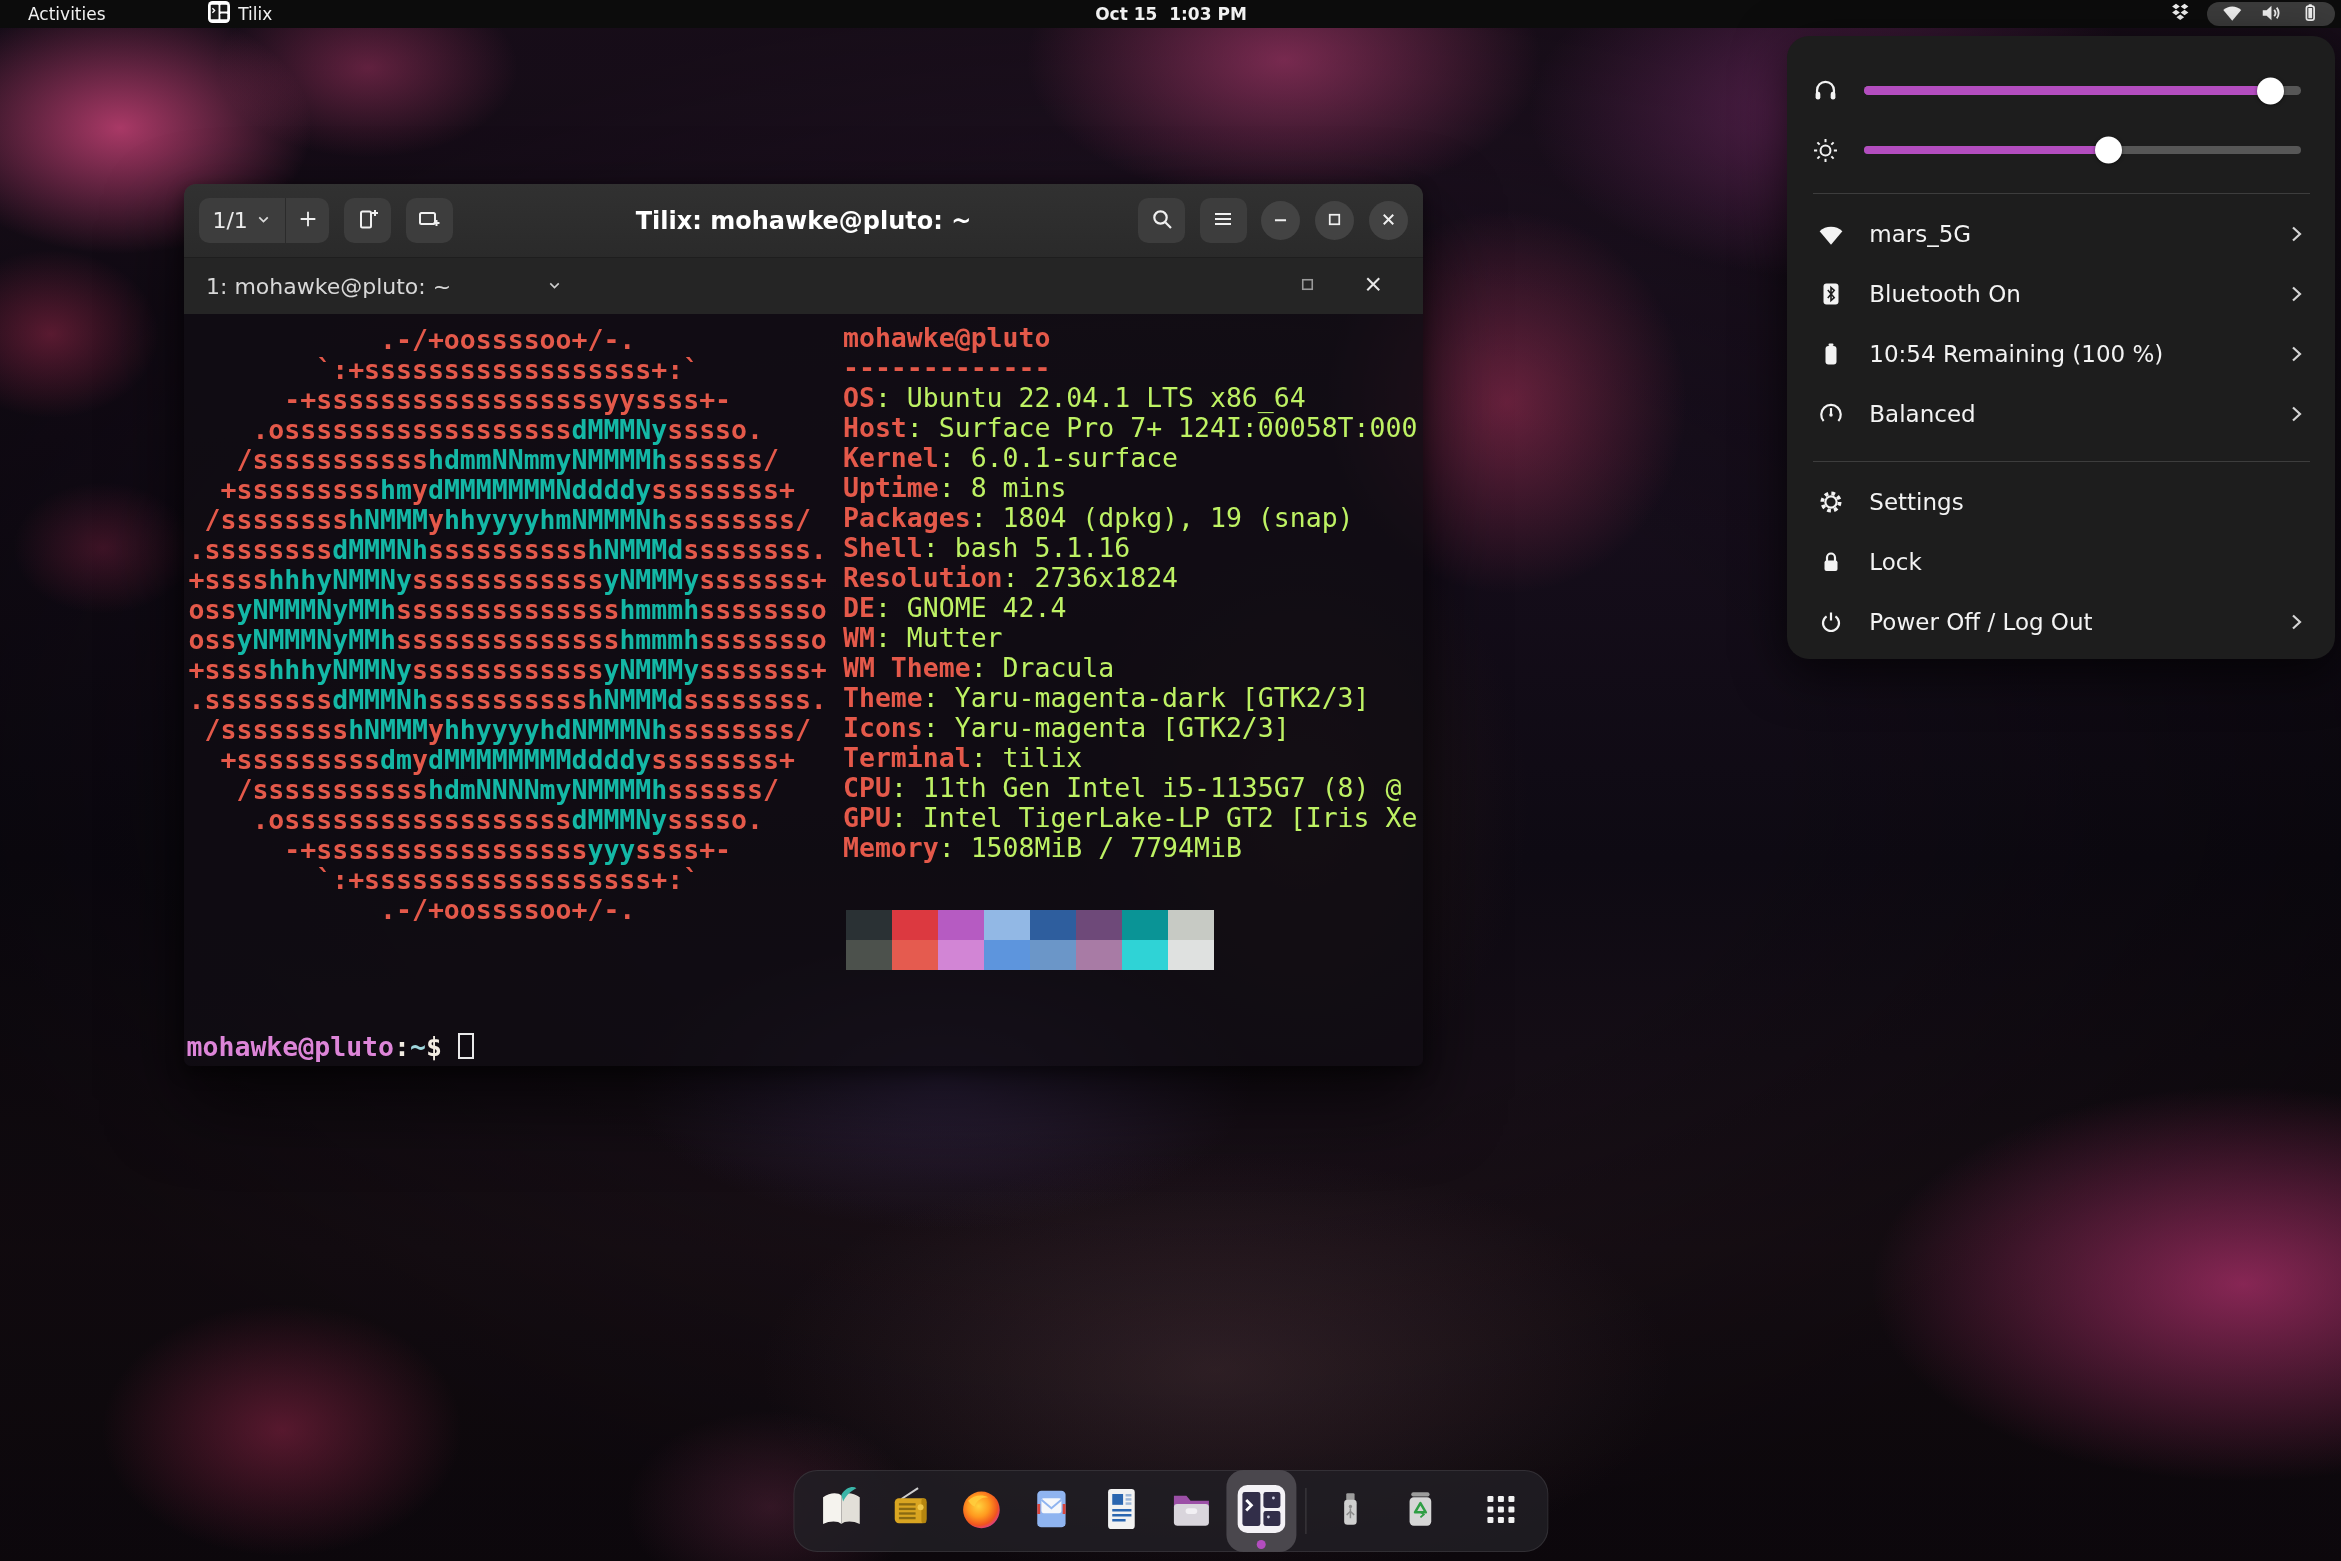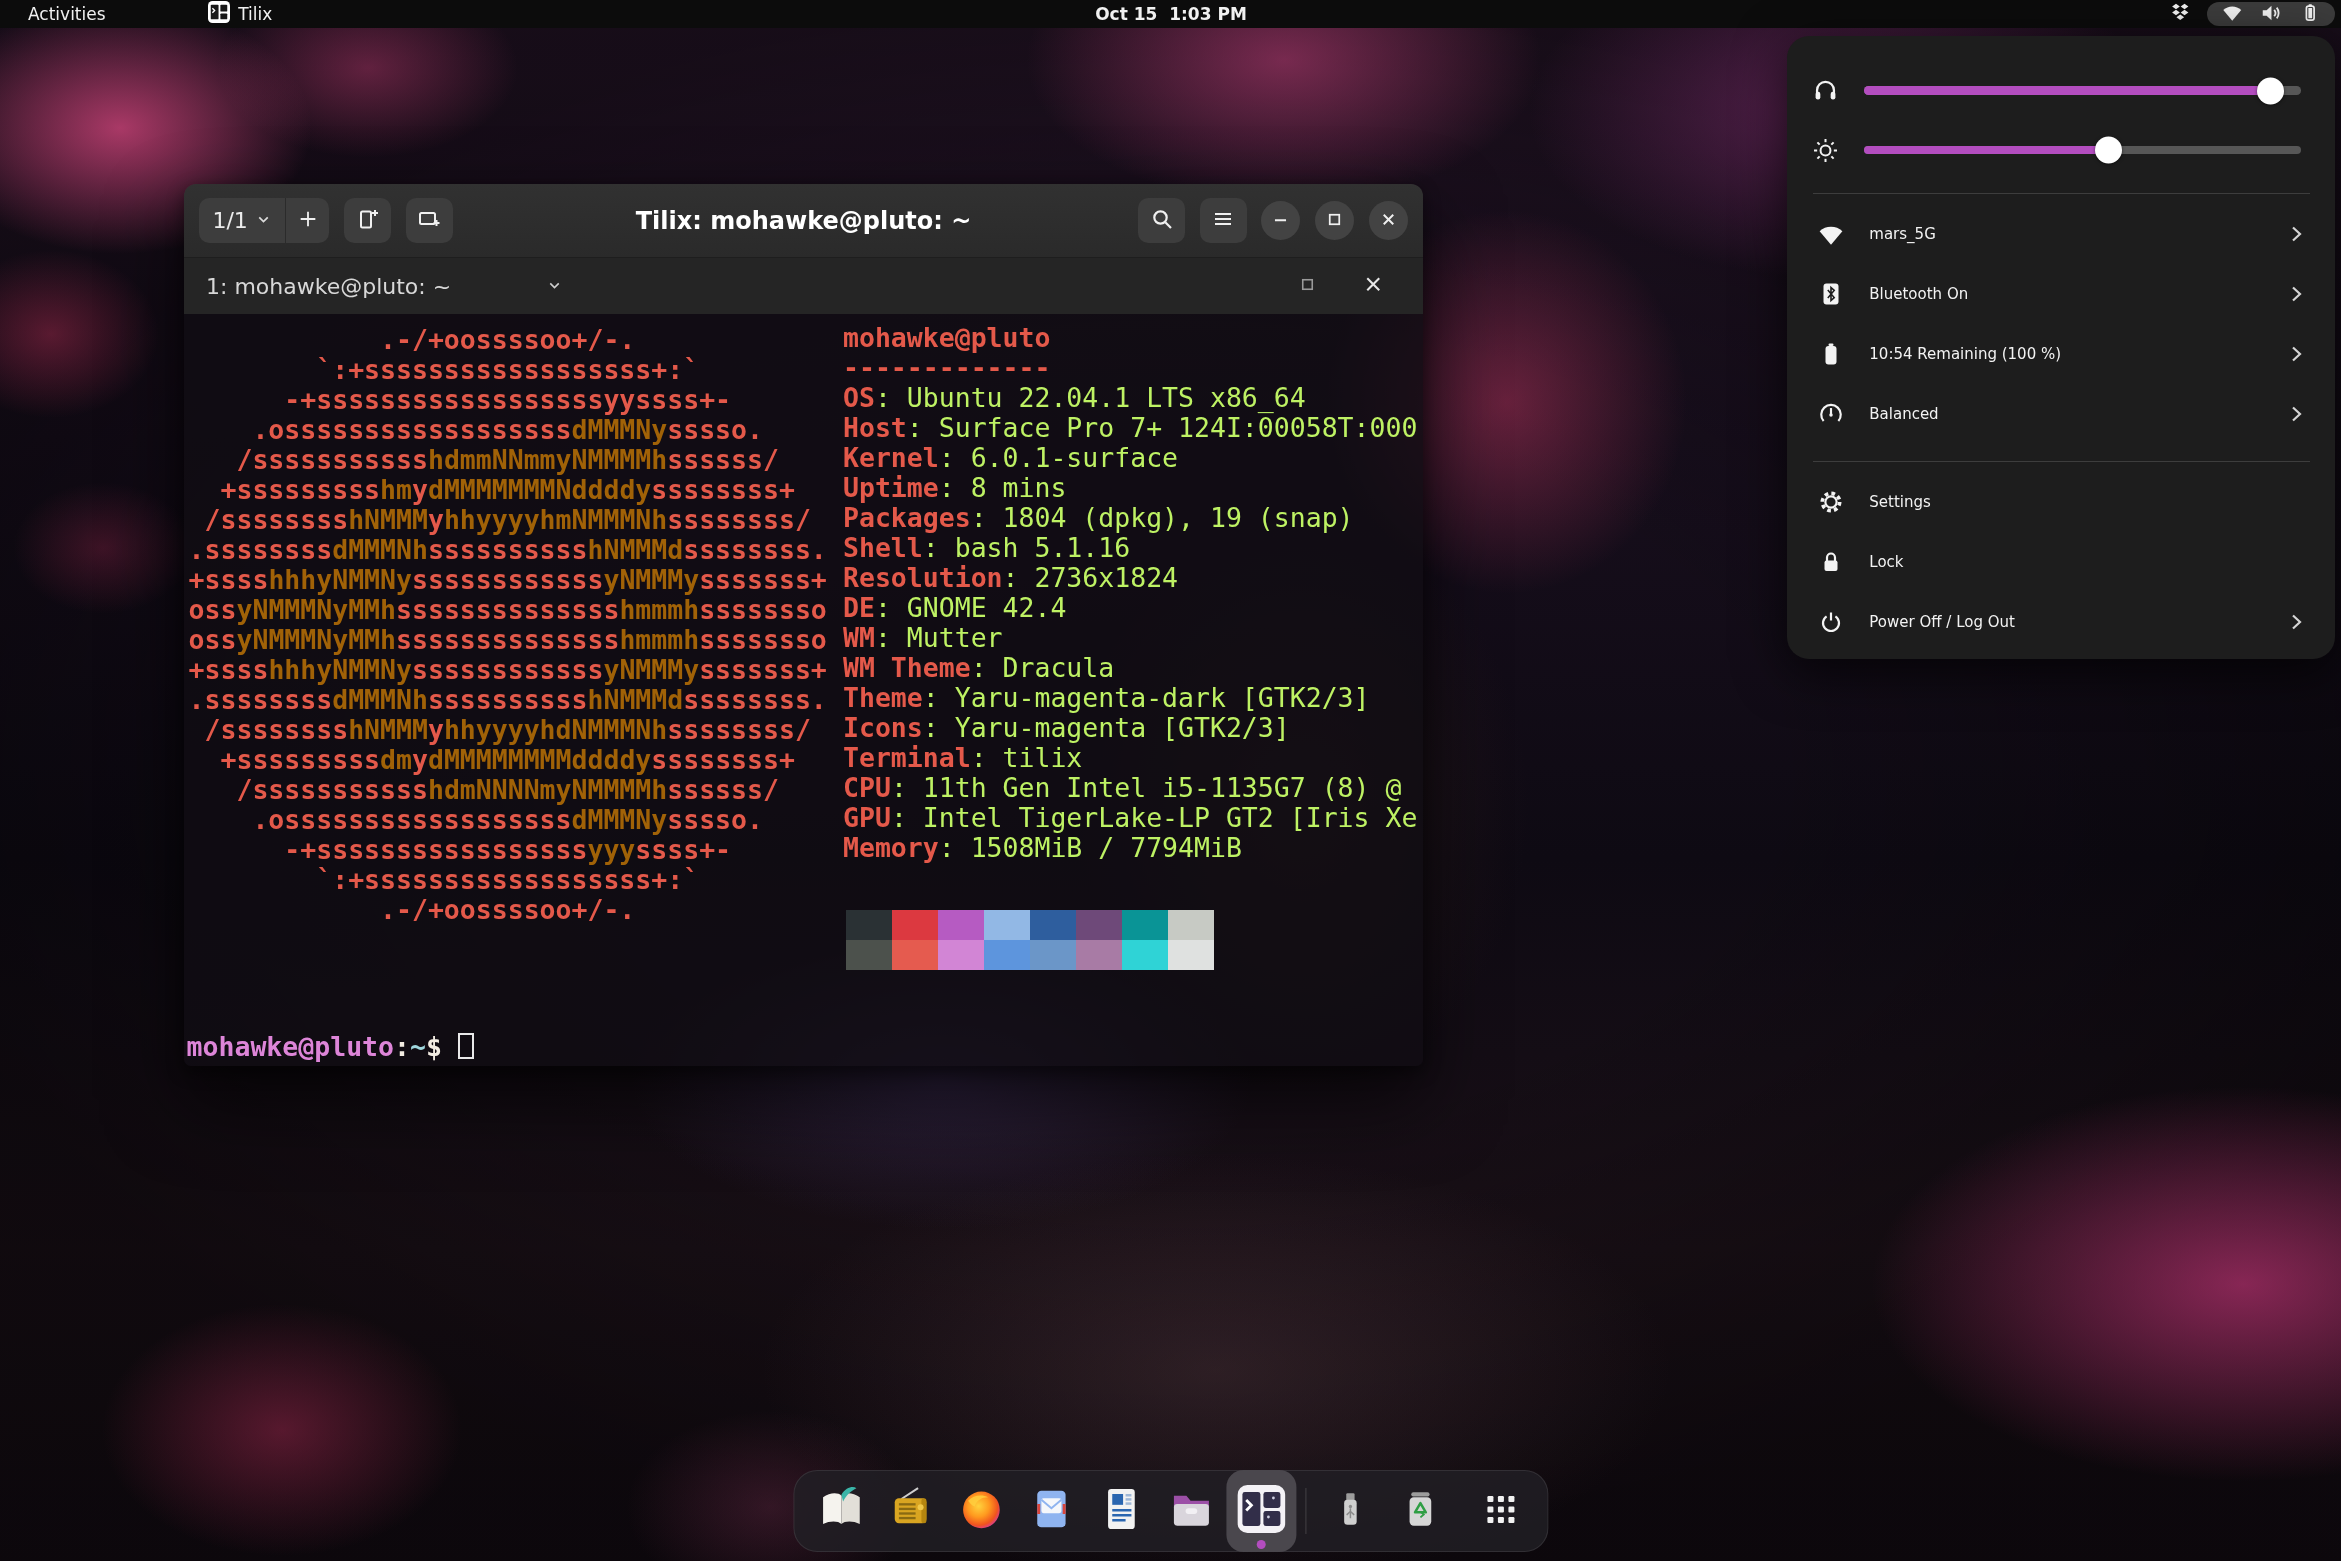--- a/index.html
+++ b/index.html
@@ -59,38 +59,38 @@
   .tabbar { height:56px; background:#252525; display:flex; align-items:center; padding:0 22px;
     color:#d8d8d8; font-size:22px; }
   .tab { display:flex; align-items:center; gap:25px; cursor:pointer; white-space:pre; }
   .tab-actions { margin-left:auto; display:flex; align-items:center; gap:34px; margin-right:12px; }
   .tab-actions button { background:none; border:none; display:grid; place-items:center; cursor:pointer; }
 
   .term { position:relative; height:752px; background:rgba(16,12,19,0.80);
     font-family:"DejaVu Sans Mono", monospace; font-size:26.5px; line-height:30px; overflow:hidden; }
   .ascii { position:absolute; left:2.6px; top:8.6px; margin:2px; font:inherit; font-weight:bold; white-space:pre; }
   .c-r { color:#e4594a; }
-  .c-w { color:#a16207; }
+  .c-w { color:#14b8a6; }
   .nf-info { position:absolute; left:659px; top:8.6px; white-space:pre; font-weight:bold; }
   .nf-info .lab { color:#e4594a; }
   .nf-info .val { color:#bef264; font-weight:normal; }
   .palette { position:absolute; left:662px; top:596px; }
   .palette-row { display:flex; }
   .sw { width:46px; height:30px; }
   .prompt { position:absolute; left:2.6px; top:718px; font-weight:bold; white-space:pre; }
   .p-user { color:#dd85d8; }
   .p-sep  { color:#f2ece2; }
   .p-path { color:#9fd7dd; }
   .p-sym  { color:#f2ece2; }
   .cursor { display:inline-block; width:16.3px; height:26px; border:2.6px solid #e9e9e9; vertical-align:-3.4px; }
 
   
   .qmenu { position:absolute; top:36px; right:6.8px; width:548px; height:623px; background:#1d1d1d;
     border-radius:22px; box-shadow:0 12px 51px rgba(0,0,0,0.7); z-index:70;
-    color:#f3f3f3; font-size:15px; padding:29px 22px 0;text-align:center; }
+    color:#f3f3f3; font-size:23px; padding:29px 22px 0;text-align:center; }
   .slider-row { display:flex; align-items:center; height:51px; }
   .slider-row + .slider-row { margin-top:8.6px; }
   .qicon { width:33px; display:grid; place-items:center; flex:none; }
   .slider { position:relative; flex:1; height:8.6px; background:#575757; border-radius:4.3px; margin-left:22px; margin-right:12px; cursor:pointer; }
   .slider .fill { position:absolute; left:0; top:0; bottom:0; background:#b34dbf; border-radius:4.3px; }
   .slider .knob { position:absolute; top:50%; transform:translateY(-50%); width:27px; height:27px;
     background:#ffffff; border-radius:50%; box-shadow:0 0.9px 3.4px rgba(0,0,0,0.5); }
   .qdivider { height:0.9px; background:#3d3d3d; margin:17px 3.4px 10.3px; }
   .qitem { display:flex; align-items:center; height:60px; padding:0 5.1px; border-radius:12px; cursor:pointer; }
   .qlabel { margin-left:22px; white-space:pre; }

